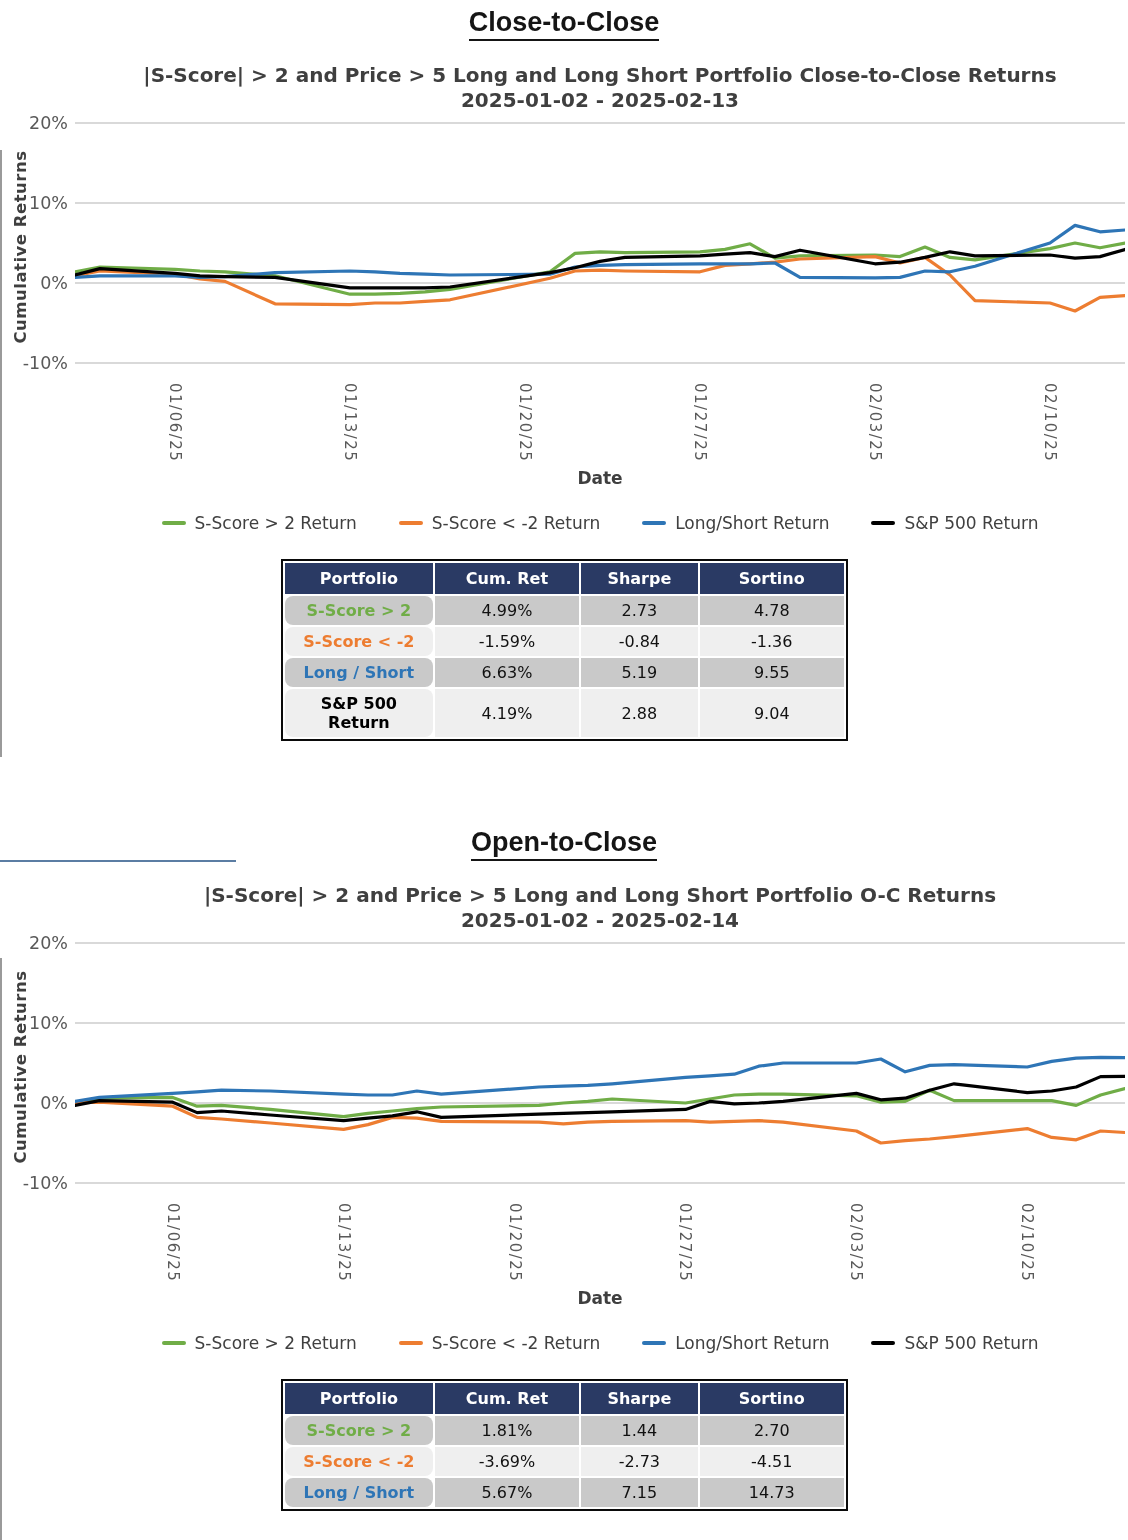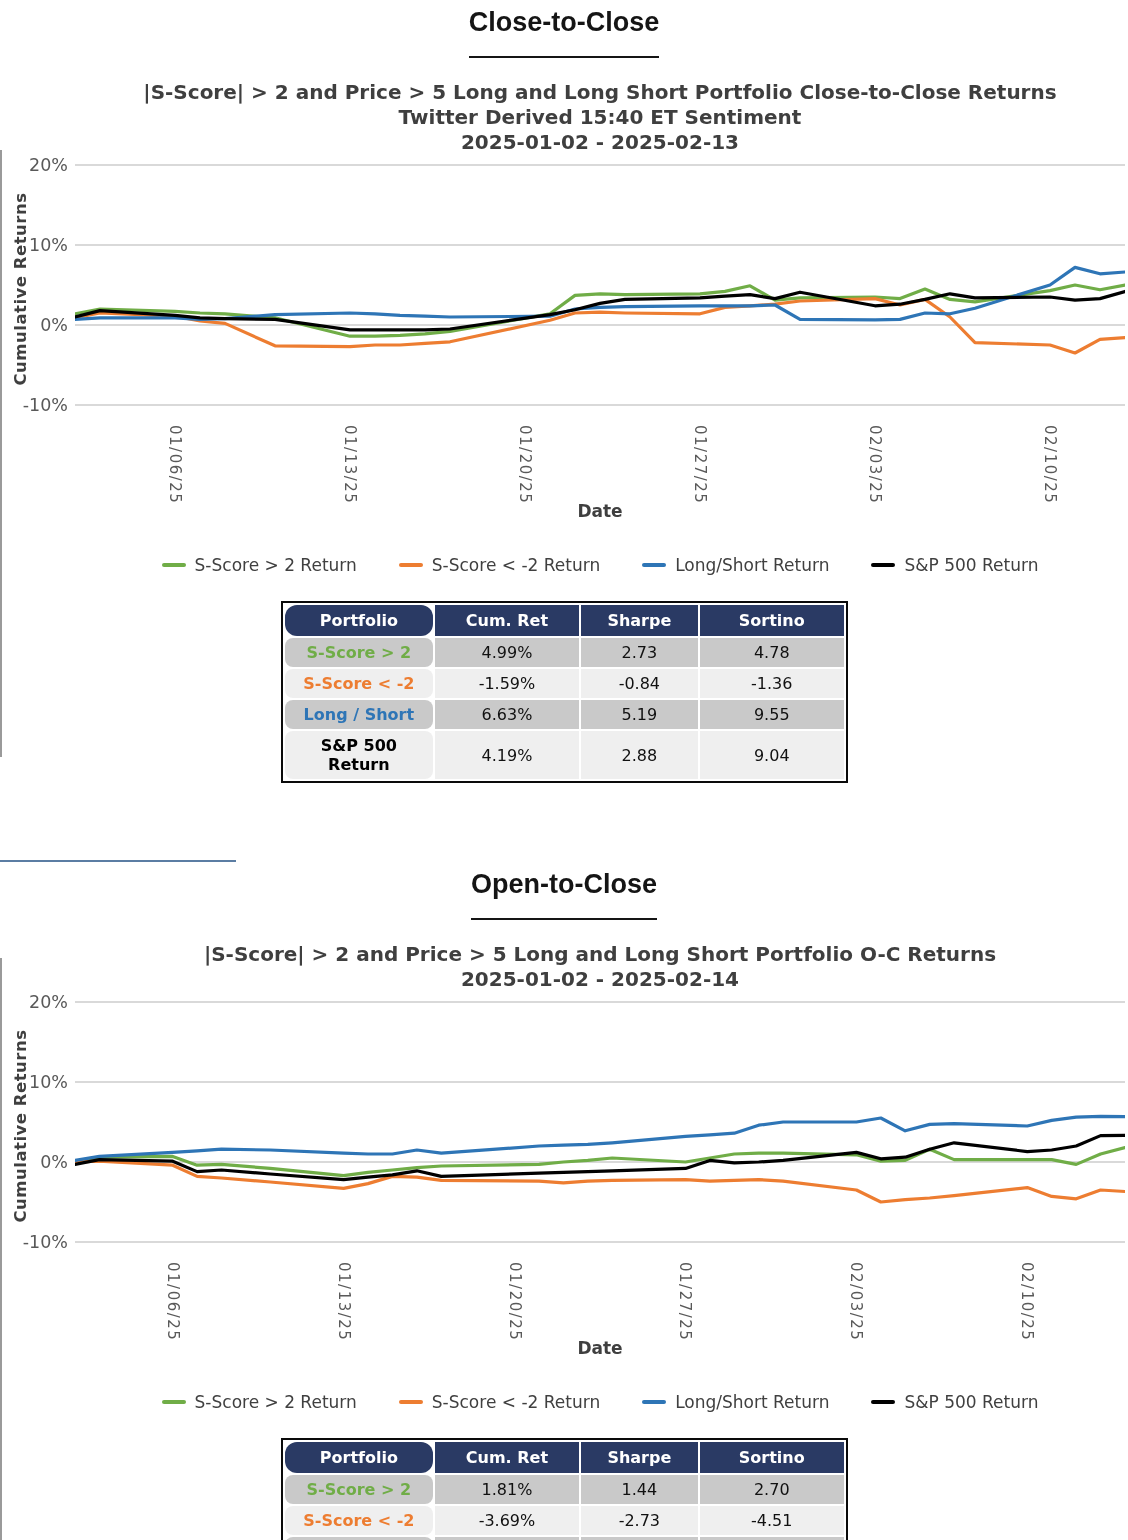--- a/index.html
+++ b/index.html
@@ -1,63 +1,62 @@
 <!DOCTYPE html>
 <html><head>
 <meta charset="utf-8">
 <style>
   html,body{margin:0;padding:0;background:#fff;}
   #page{position:relative;width:1128px;height:1540px;background:#fff;overflow:hidden;
         font-family:"DejaVu Sans","Liberation Sans",sans-serif;}
   .section{position:relative;}
   .heading{text-align:center;margin:0;padding-top:7px;font-family:"Liberation Sans",sans-serif;
            font-size:27px;font-weight:600;color:#151515;}
-  .heading span{display:inline-block;border-bottom:2.5px solid #151515;padding-bottom:18px;}
+  .heading span{display:inline-block;border-bottom:2.5px solid #151515;padding-bottom:1px;}
   .sec2 .heading{padding-top:86px;}
   .chart-title{margin:22px 0 6px 72px;text-align:center;font-weight:bold;font-size:20px;
                line-height:25px;color:#3f3f3f;}
   .chart-wrap{position:relative;width:1128px;height:380px;}
   .plot-svg{position:absolute;left:75px;top:0;}
   .y-axis-title{position:absolute;left:20px;top:128px;transform:translate(-50%,-50%) rotate(-90deg);
                 white-space:nowrap;font-weight:bold;font-size:16.5px;color:#3f3f3f;letter-spacing:.5px;}
   .ytick{position:absolute;left:0;width:68px;text-align:right;font-size:17.5px;color:#595959;line-height:22px;}
   .xtick{position:absolute;top:264px;writing-mode:vertical-rl;font-size:15px;color:#595959;
          letter-spacing:1.5px;line-height:18px;}
-  .x-axis-title{position:absolute;left:75px;top:340px;width:1050px;text-align:center;
+  .x-axis-title{position:absolute;left:75px;top:349px;width:1050px;text-align:center;
                 font-weight:bold;font-size:17px;color:#3f3f3f;}
   .legend{display:flex;justify-content:center;align-items:center;gap:42px;margin:14px 0 0 72px;}
   .legend-item{display:flex;align-items:center;font-size:17px;color:#404040;white-space:nowrap;}
   .legend-item .marker{display:inline-block;width:24px;height:4.5px;border-radius:2px;margin-right:9px;}
   table.stats{width:567px;margin:26px auto 0 auto;border-collapse:separate;border-spacing:2px;
               border:2px solid #0a0a0a;background:#fff;table-layout:fixed;font-size:16px;}
   table.stats th{background:#2a3a64;color:#fff;font-weight:bold;padding:6px 4px;text-align:center;}
   table.stats td{padding:5px 4px;text-align:center;color:#111;}
   table.stats td.rowlabel{font-weight:bold;border-radius:8px;}
-  table.stats th:nth-child(1){width:27%;border-radius:12px;} table.stats th:nth-child(2){width:26%;}
+  table.stats th:nth-child(1){width:27%;} table.stats th:nth-child(2){width:26%;}
   table.stats th:nth-child(3){width:21%;} table.stats th:nth-child(4){width:26%;}
   table.stats tbody tr:nth-child(odd) td{background:#c9c9c9;}
   table.stats tbody tr:nth-child(even) td{background:#efefef;}
   .grid{stroke:#d9d9d9;stroke-width:2;}
   .stray-vline{position:absolute;left:0;width:1.5px;background:#9a9a9a;}
   .stray-hrule{position:absolute;left:0;top:860px;width:236px;height:2px;background:#5b7da3;}
 </style>
 </head>
 <body>
 
 <div id="page">
 
   <div class="stray-vline" style="top:150px;height:607px;"></div>
   <div class="stray-vline" style="top:958px;height:582px;"></div>
   <div class="stray-hrule"></div>
 
   <div class="section sec1">
     <h1 class="heading"><span>Close-to-Close</span></h1>
     <div class="chart-title">
       <div>|S-Score| &gt; 2 and Price &gt; 5 Long and Long Short Portfolio Close-to-Close Returns</div>
-      <div>Twitter Derived 15:40 ET Sentiment</div>
       <div>2025-01-02 - 2025-02-13</div>
     </div>
     <div class="chart-wrap">
       <div class="y-axis-title">Cumulative Returns</div>
       <svg class="plot-svg" width="1050" height="256" viewBox="0 0 1050 256">
           <line x1="0" x2="1050" y1="4.0" y2="4.0" class="grid"></line>
           <line x1="0" x2="1050" y1="84.0" y2="84.0" class="grid"></line>
           <line x1="0" x2="1050" y1="164.0" y2="164.0" class="grid"></line>
           <line x1="0" x2="1050" y1="244.0" y2="244.0" class="grid"></line>
           <polyline points="0.0,152.8 25.0,148.0 100.0,150.4 125.0,152.0 150.0,152.8 200.0,156.8 275.0,175.2 300.0,175.2 325.0,174.4 350.0,172.8 375.0,170.4 475.0,152.8 500.0,134.4 525.0,132.8 550.0,133.6 625.0,132.8 650.0,130.4 675.0,124.8 700.0,139.2 725.0,136.8 800.0,136.0 825.0,137.6 850.0,128.0 875.0,138.4 900.0,140.8 975.0,129.6 1000.0,124.0 1025.0,128.8 1050.0,124.1" fill="none" stroke="#70ad47" stroke-width="3.2" stroke-linejoin="round" stroke-linecap="round"></polyline>

